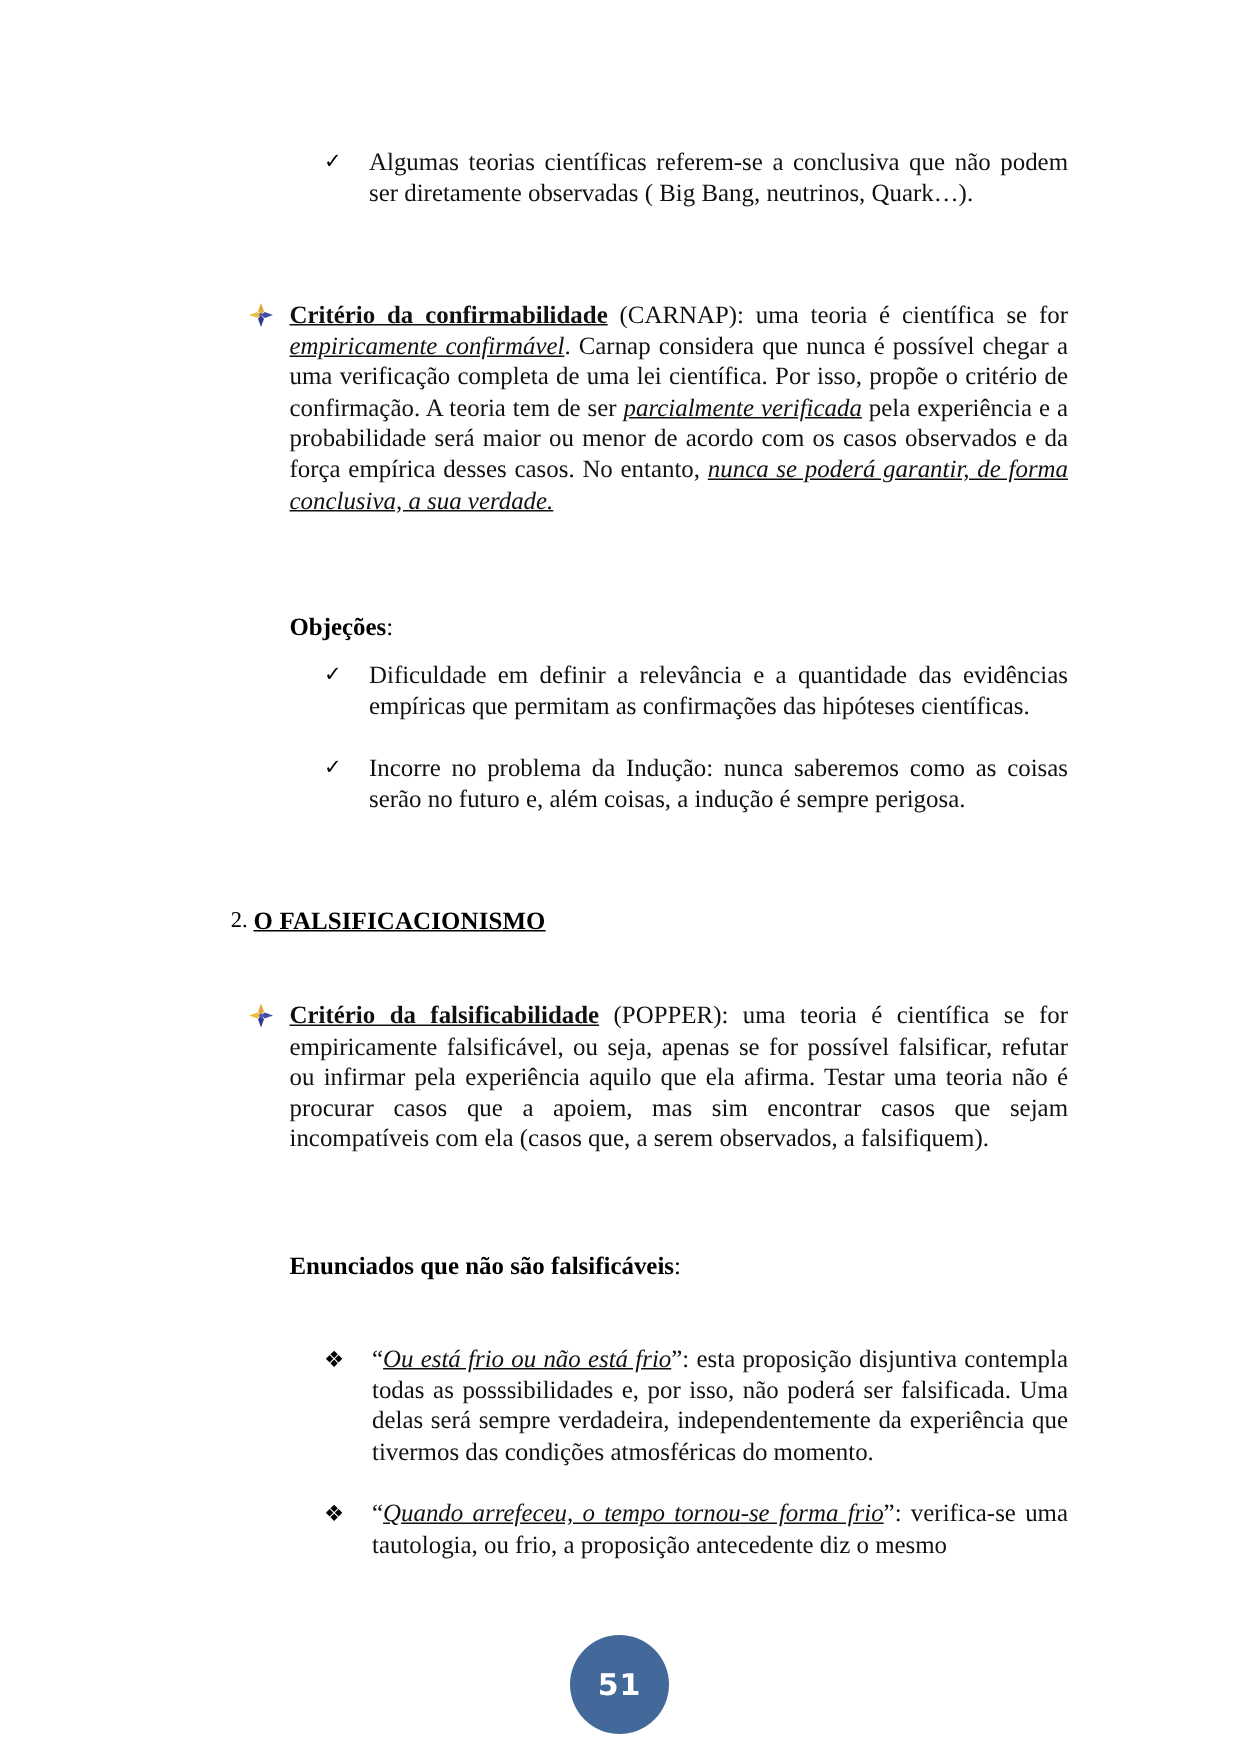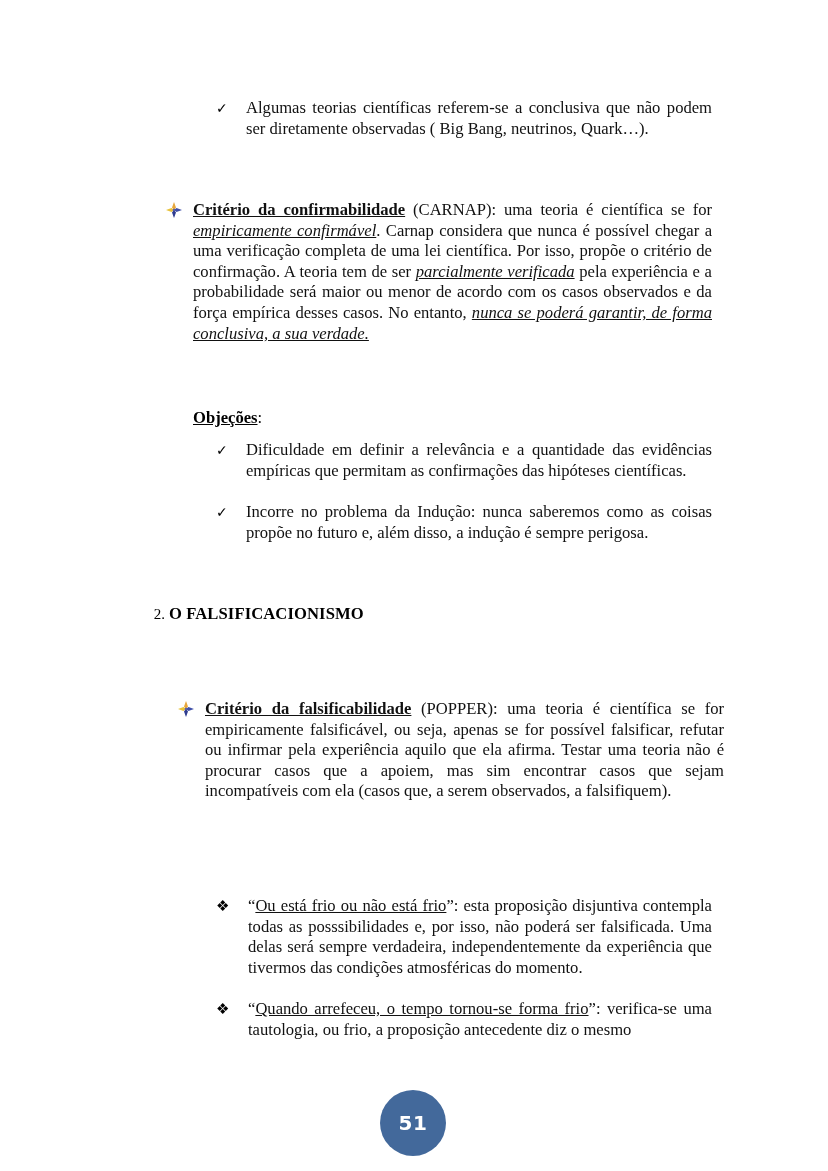--- a/index.html
+++ b/index.html
@@ -71,51 +71,52 @@
     vertical-align: -2px;
   }
 
   u.hdr {
     font-weight: bold;
     text-decoration: underline;
   }
   i { font-style: italic; text-decoration: underline; }
 
   .underline-italic {
+    font-style: italic;
     text-decoration: underline;
   }
 
   
   .sec-heading {
     position: absolute;
     font-size: 16.6px;
     line-height: 20.6px;
   }
   .sec-num {
     position: absolute;
     left: 0;
     top: 0;
     width: 26px;
     text-align: right;
     font-size: 15px;
   }
   .sec-title {
     display: inline-block;
     font-weight: bold;
+    text-decoration: underline;
     letter-spacing: 0.1px;
   }
 
   .sub-heading {
     position: absolute;
     font-size: 16.6px;
     line-height: 20.6px;
   }
   .sub-heading .lbl {
     font-weight: bold;
-    text-decoration: underline;
   }
 
   
   .page-badge {
     position: absolute;
     left: 380px;
     top: 1090px;
     width: 66px;
     height: 66px;
     border-radius: 50%;
@@ -158,41 +159,44 @@
     <span class="lbl">Objeções</span><span>:</span>
   </div>
 
   <div class="block" style="left:216px; top:440px; width:496px; padding-left:30px; box-sizing:border-box;">
     <span class="bullet check-glyph">✓</span>
     <span class="body-text">Dificuldade em definir a relevância e a quantidade das evidências empíricas que permitam as confirmações das hipóteses científicas.</span>
   </div>
 
   <div class="block" style="left:216px; top:502px; width:496px; padding-left:30px; box-sizing:border-box;">
     <span class="bullet check-glyph">✓</span>
-    <span class="body-text">Incorre no problema da Indução: nunca saberemos como as coisas propõe no futuro e, além disso, a indução é sempre perigosa.</span>
+    <span class="body-text">Incorre no problema da Indução: nunca saberemos como as coisas serão no futuro e, além coisas, a indução é sempre perigosa.</span>
   </div>
 
   <div class="sec-heading" style="left:139px; top:604px; width:420px; padding-left:30px; box-sizing:border-box;">
     <span class="sec-num">2.</span>
     <span class="sec-title">O FALSIFICACIONISMO</span>
   </div>
 
-  <div class="block" style="left:178px; top:667px; width:546px; padding-left:27px; box-sizing:border-box;margin-top:32px;">
+  <div class="block" style="left:166px; top:667px; width:546px; padding-left:27px; box-sizing:border-box;">
     <span class="bullet" style="top:1px;">
       <svg class="arrow-glyph" viewBox="0 0 16 16" aria-hidden="true">
         <polygon points="8,0 10,5.5 8,8 6,5.5" fill="#e8a73c"></polygon>
         <polygon points="0,8 5.5,6 8,8 5.5,10" fill="#e8c23c"></polygon>
         <polygon points="8,16 6,10.5 8,8 10,10.5" fill="#2f3c8f"></polygon>
         <polygon points="16,8 10.5,10 8,8 10.5,6" fill="#3f4fa8"></polygon>
         <circle cx="8" cy="8" r="1.3" fill="#5b5fa8"></circle>
       </svg>
     </span>
     <span class="body-text"><u class="hdr">Critério da falsificabilidade</u><span> (POPPER): uma teoria é científica se for empiricamente falsificável, ou seja, apenas se for possível falsificar, refutar ou infirmar pela experiência aquilo que ela afirma. Testar uma teoria não é procurar casos que a apoiem, mas sim encontrar casos que sejam incompatíveis com ela (casos que, a serem observados, a falsifiquem).</span></span>
   </div>
 
+  <div class="sub-heading" style="left:193px; top:834px;">
+    <span class="lbl">Enunciados que não são falsificáveis</span><span>:</span>
+  </div>
 
   <div class="block" style="left:216px; top:896px; width:496px; padding-left:32px; box-sizing:border-box;">
     <span class="bullet diamond-glyph">❖</span>
     <span class="body-text"><span>“</span><span class="underline-italic">Ou está frio ou não está frio</span><span>”</span><span>: esta proposição disjuntiva contempla todas as posssibilidades e, por isso, não poderá ser falsificada. Uma delas será sempre verdadeira, independentemente da experiência que tivermos das condições atmosféricas do momento.</span></span>
   </div>
 
   <div class="block" style="left:216px; top:999px; width:496px; padding-left:32px; box-sizing:border-box;">
     <span class="bullet diamond-glyph">❖</span>
     <span class="body-text"><span>“</span><span class="underline-italic">Quando arrefeceu, o tempo tornou-se forma frio</span><span>”</span><span>: verifica-se uma tautologia, ou frio, a proposição antecedente diz o mesmo</span></span>
   </div>

